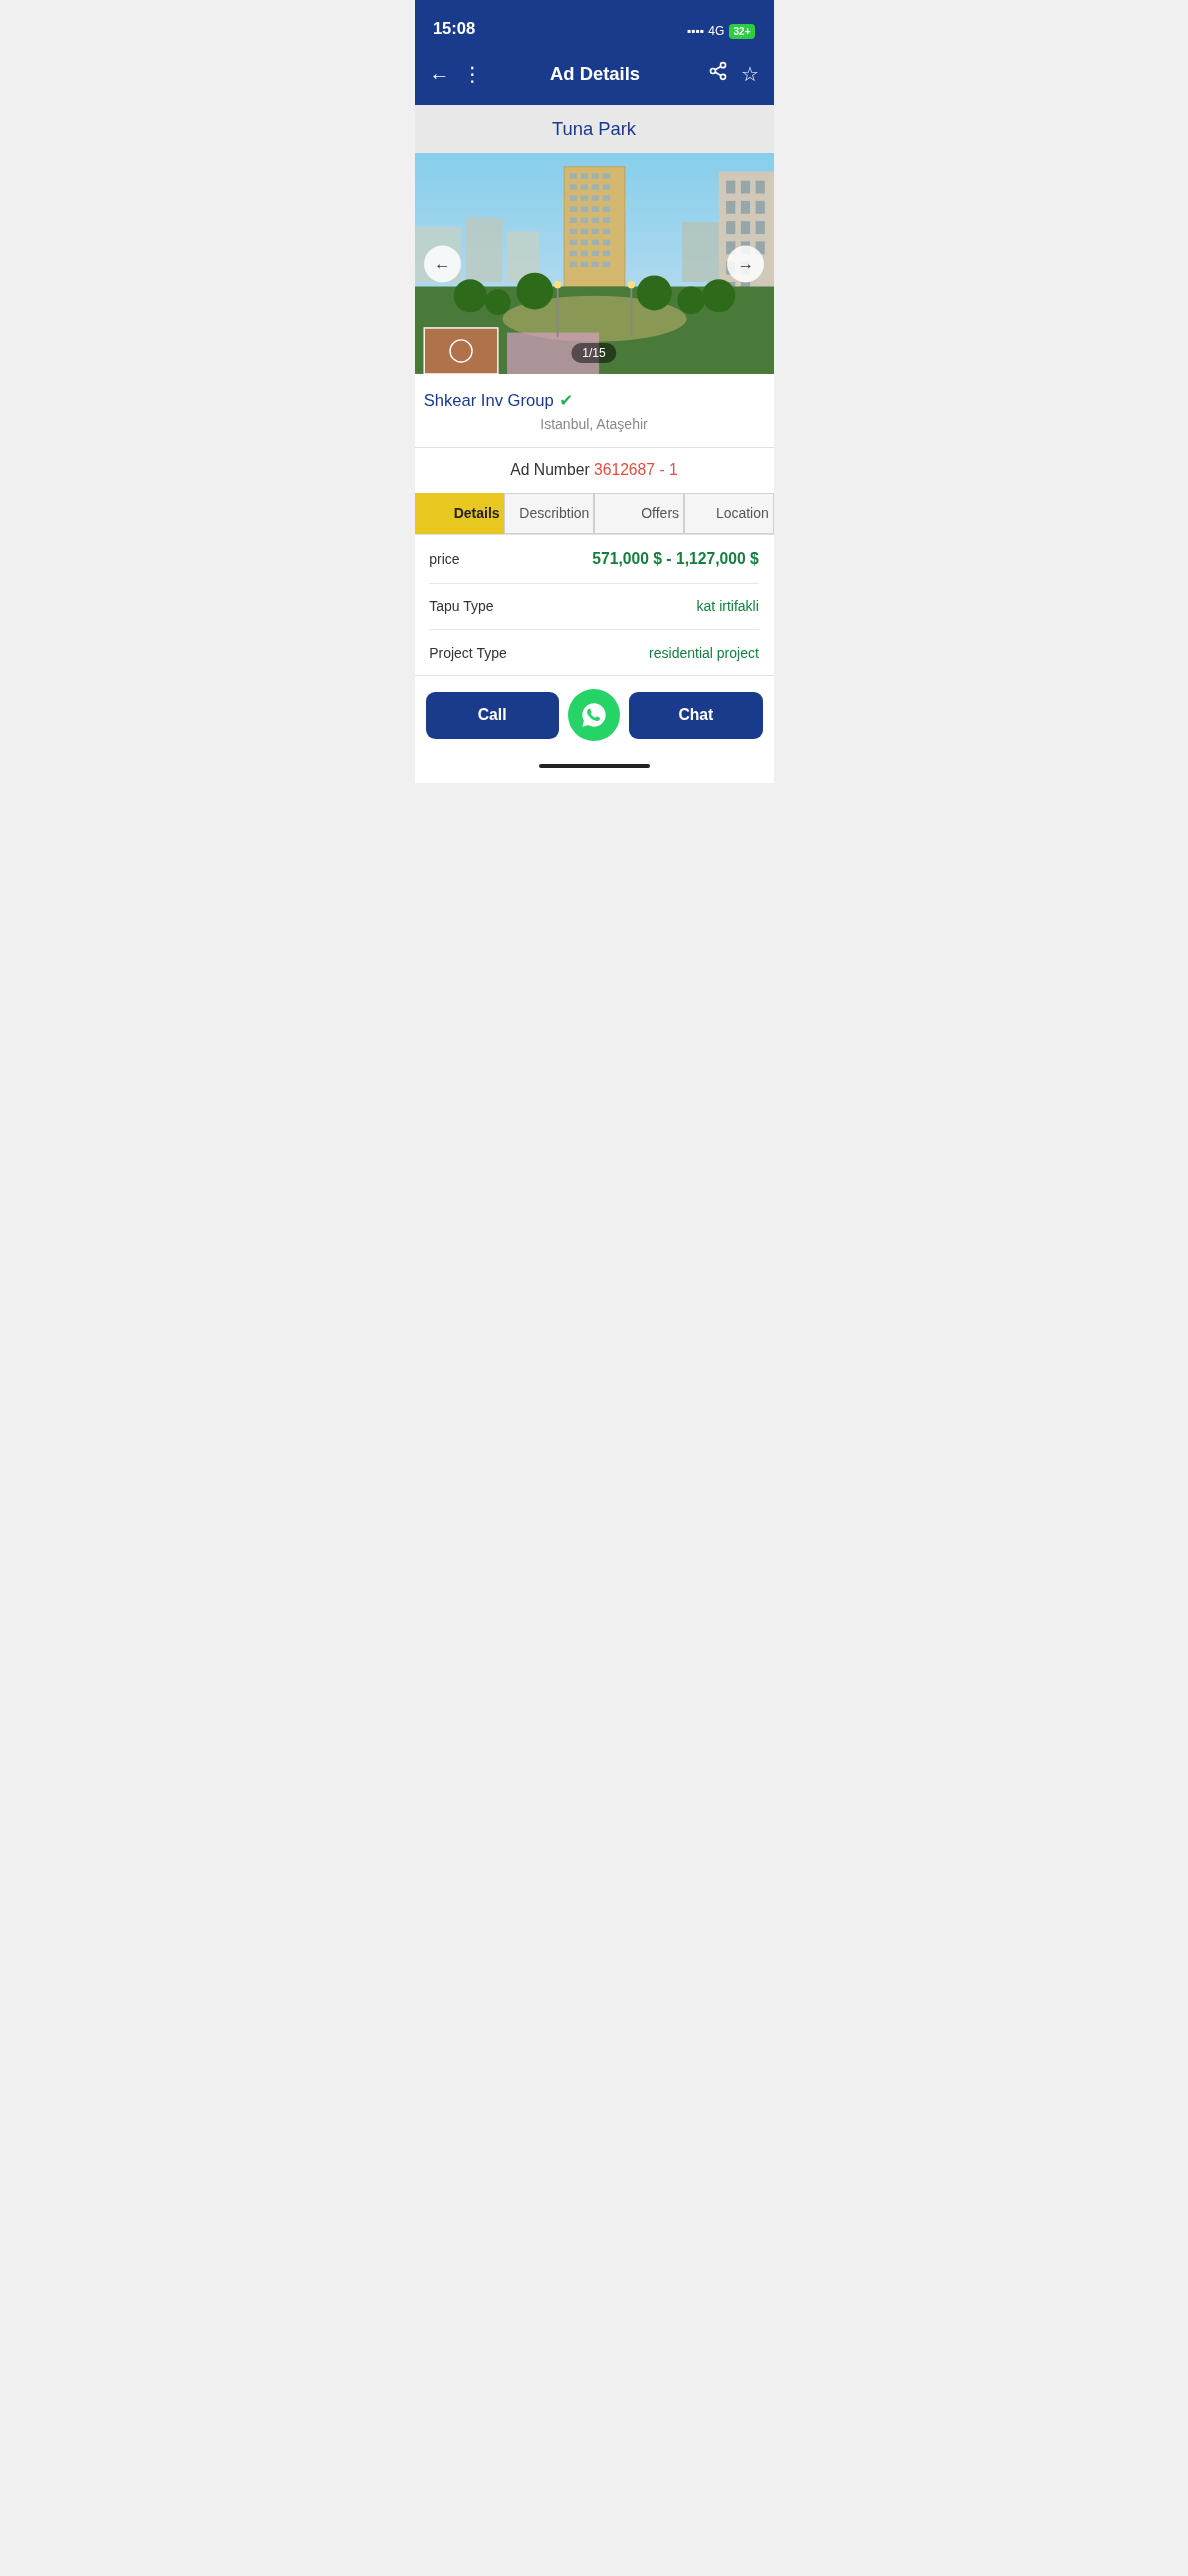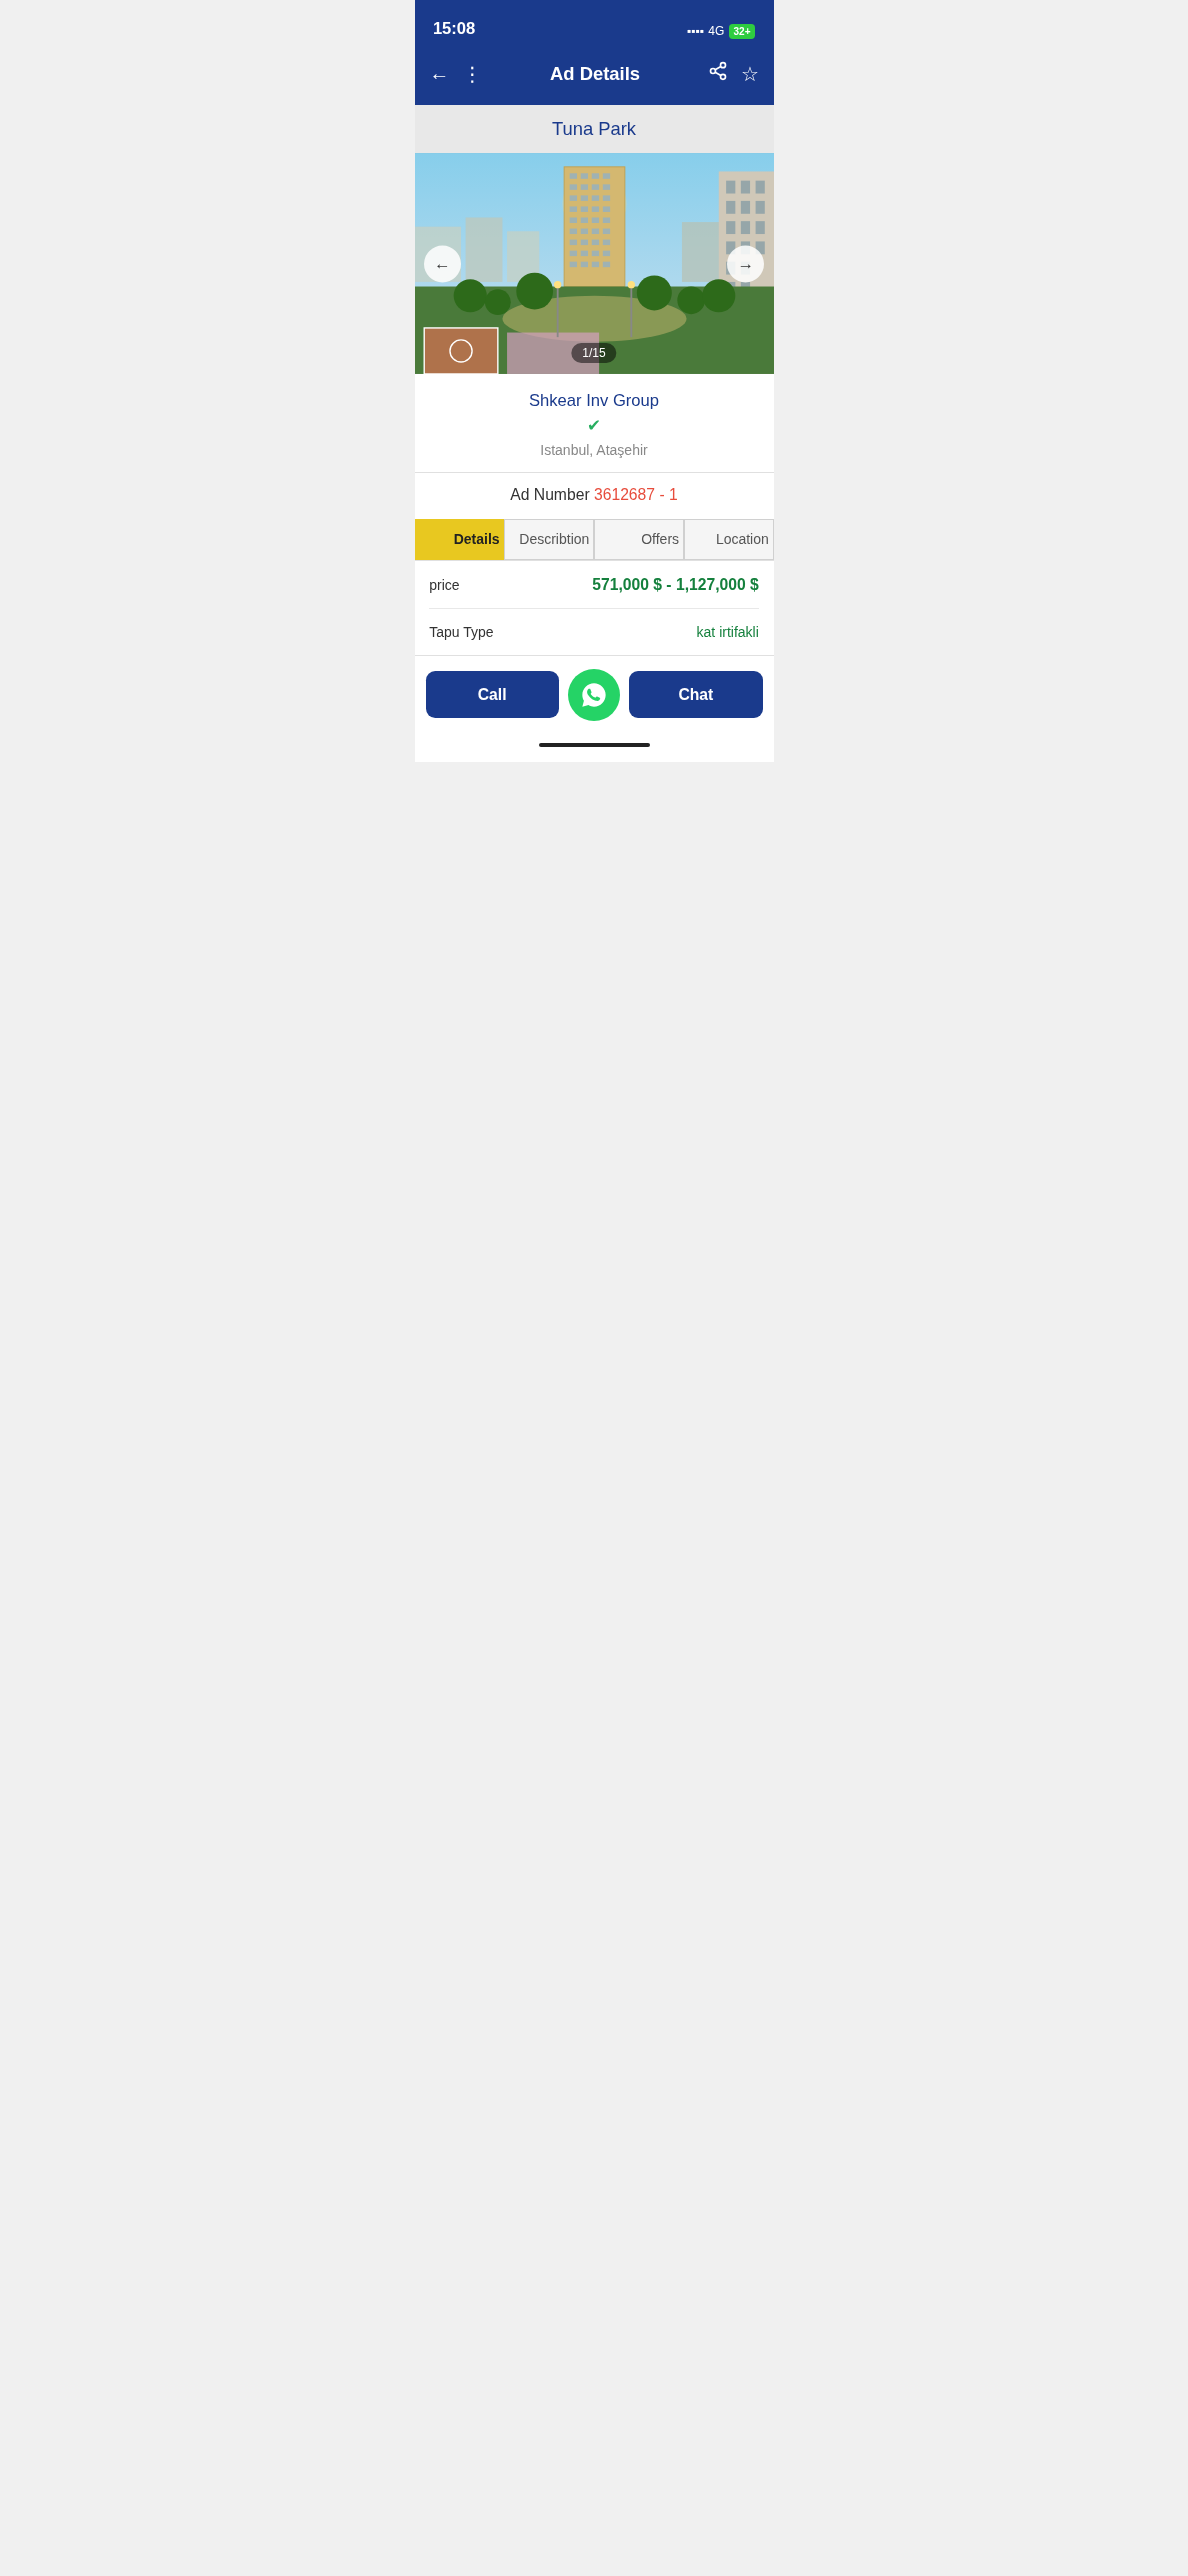--- a/index.html
+++ b/index.html
@@ -131,21 +131,20 @@
       text-align: center;
       padding: 16.6px 9.2px 5.5px 9.2px;
     }
     .agent-name {
       color: #1a3a8c;
       font-size: 16.6px;
       font-weight: 500;
       display: flex;
       align-items: center;
       gap: 5.5px;
-      flex-direction: column;
     }
     .verified-icon {
       color: #27ae60;
       font-size: 16.6px;
     }
     .location-text {
       color: #888;
       font-size: 14px;
       margin-top: 5.5px;
       padding-bottom: 9.2px;
@@ -477,20 +476,24 @@
 
 <div class="details-section">
   <div class="detail-row">
     <span class="detail-label">price</span>
     <span class="detail-value price">571,000 $ - 1,127,000 $</span>
   </div>
   <div class="detail-row">
     <span class="detail-label">Tapu Type</span>
     <span class="detail-value">kat irtifakli</span>
   </div>
+  <div class="detail-row">
+    <span class="detail-label">Project Type</span>
+    <span class="detail-value">residential project</span>
+  </div>
 </div>
 
 <div class="bottom-bar">
   <button class="btn-call">Call</button>
   <button class="btn-whatsapp">
     <svg width="28" height="28" viewBox="0 0 30 30" fill="white">
       <path d="M15 2.5C8.1 2.5 2.5 8.1 2.5 15c0 2.2.6 4.3 1.7 6.1L2.5 27.5l6.6-1.7C10.8 26.8 12.9 27.5 15 27.5c6.9 0 12.5-5.6 12.5-12.5S21.9 2.5 15 2.5zm6.2 17.2c-.3.8-1.4 1.4-2.3 1.6-.6.1-1.4.2-4.1-.9-3.4-1.4-5.6-4.9-5.8-5.1-.2-.2-1.4-1.9-1.4-3.6s.9-2.5 1.2-2.9c.3-.3.7-.4.9-.4h.7c.2 0 .5-.1.8.6l1.1 2.7c.1.2.1.5 0 .7l-.6.9-.3.4c.2.4.9 1.5 1.9 2.4 1.3 1.1 2.3 1.4 2.7 1.6.3.1.6.1.9-.1l.6-.8c.2-.3.6-.4.9-.2l2.7 1.3c.4.2.6.4.5.8z"></path>
     </svg>
   </button>
   <button class="btn-chat">Chat</button>

